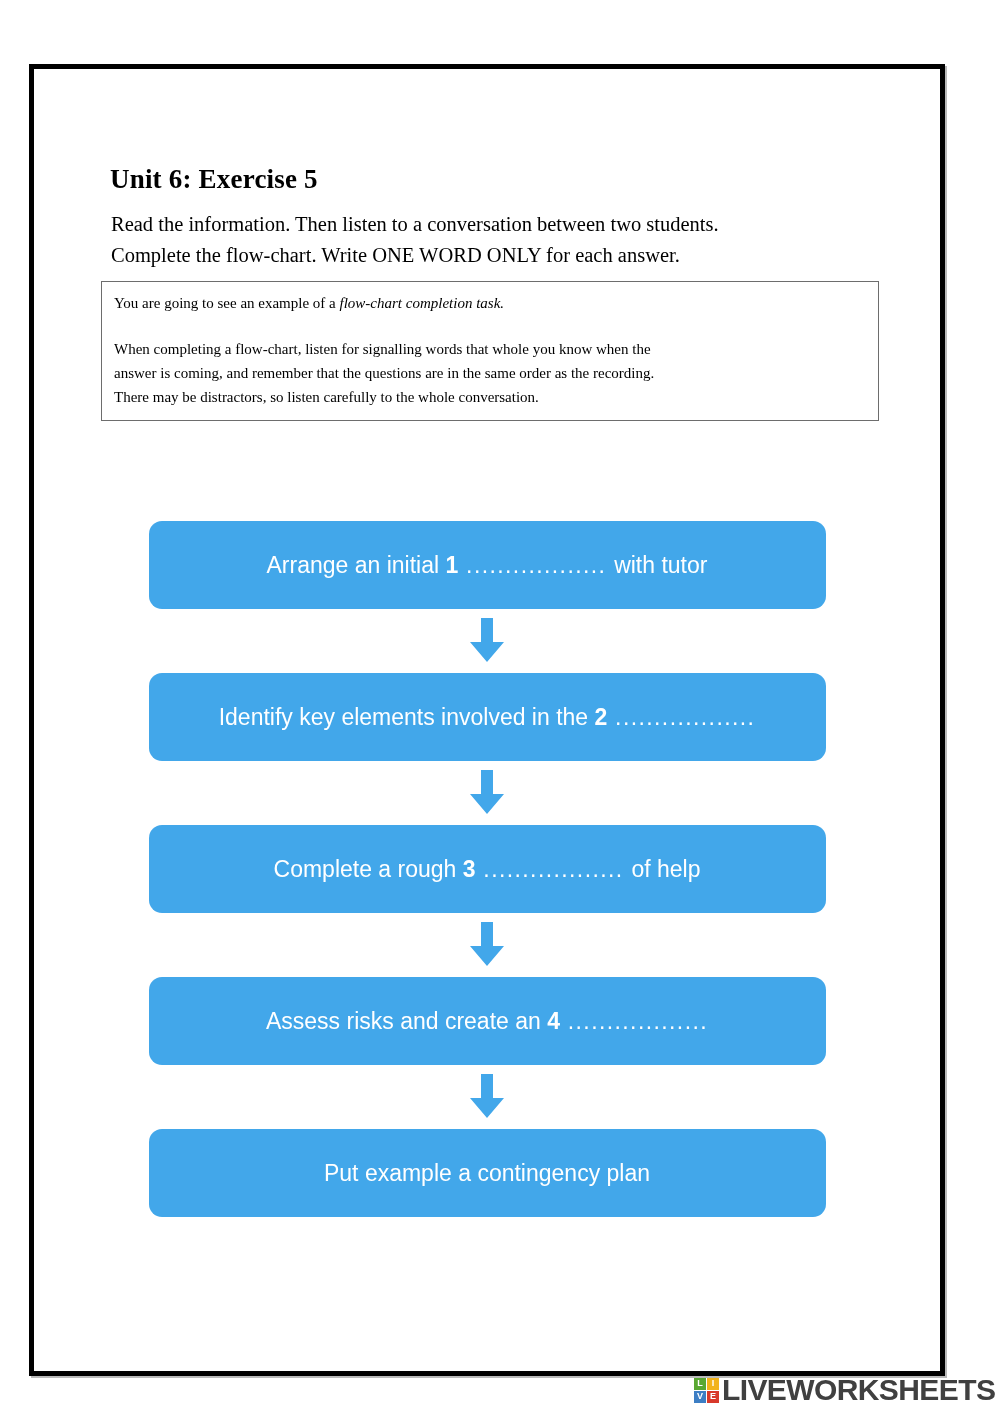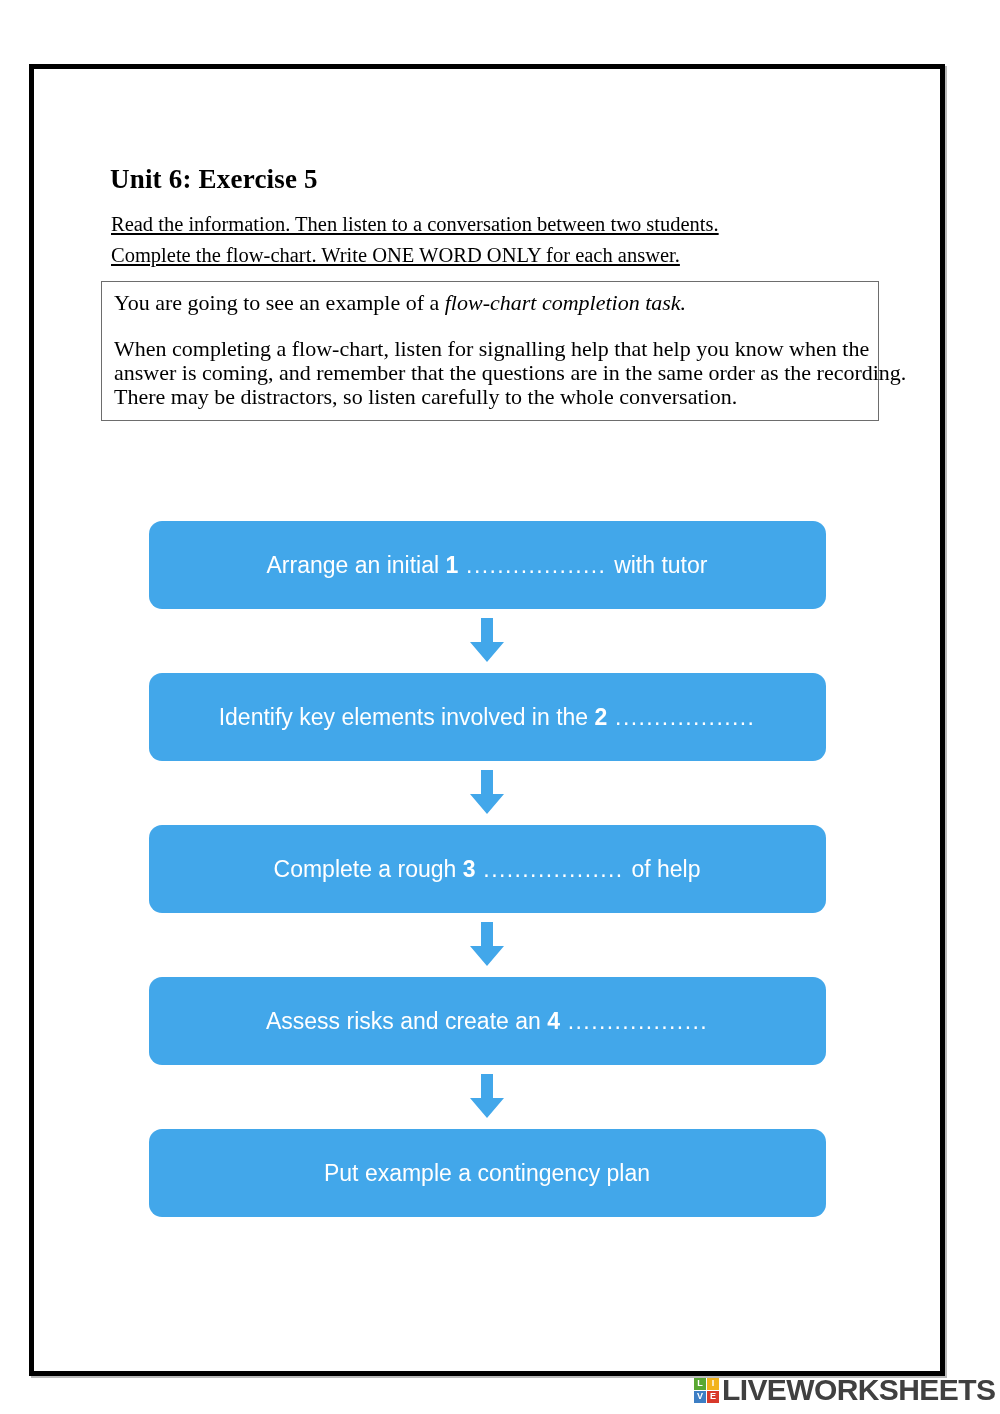--- a/index.html
+++ b/index.html
@@ -53,40 +53,39 @@
 
   
   #instructions {
     position: absolute;
     left: 77px;
     top: 140px;
     width: 740px;
     font-size: 20.5px;
     line-height: 31px;
     color: #000000;
-    text-decoration: underline;
   }
   #instructions .line {
     display: block;
     white-space: nowrap;
   }
 
   
   #tip-box {
     position: absolute;
     left: 67px;
     top: 212px;
     width: 778px;
     box-sizing: border-box;
     border: 1px solid #6d6d6d;
     background: #ffffff;
     padding: 9px 12px 11px 12px;
   }
   #tip-box .tip-para {
-    font-size: 22px;
+    font-size: 15px;
     line-height: 24px;
     color: #000000;
     margin: 0;
   }
   #tip-box .tip-para + .tip-para {
     margin-top: 22px;
   }
   #tip-box .tip-em {
     font-style: italic;
   }
@@ -194,21 +193,21 @@
     <div id="instructions">
       <span class="line">Read the information. Then listen to a conversation between two students.</span>
       <span class="line">Complete the flow-chart. Write ONE WORD ONLY for each answer.</span>
     </div>
 
     <div id="tip-box">
       <p class="tip-para">
         <span>You are going to see an example of a </span><span class="tip-em">flow-chart completion task.</span>
       </p>
       <p class="tip-para">
-        <span class="tline">When completing a flow-chart, listen for signalling help that help you know when the</span>
+        <span class="tline">When completing a flow-chart, listen for signalling words that whole you know when the</span>
         <span class="tline">answer is coming, and remember that the questions are in the same order as the recording.</span>
         <span class="tline">There may be distractors, so listen carefully to the whole conversation.</span>
       </p>
     </div>
 
     <div id="flowchart">
 
       <div class="flow-step">
         <span class="flow-step-label">
           <span>Arrange an initial </span><span class="qnum">1</span><span class="gap"> .................. </span><span>with tutor</span>

